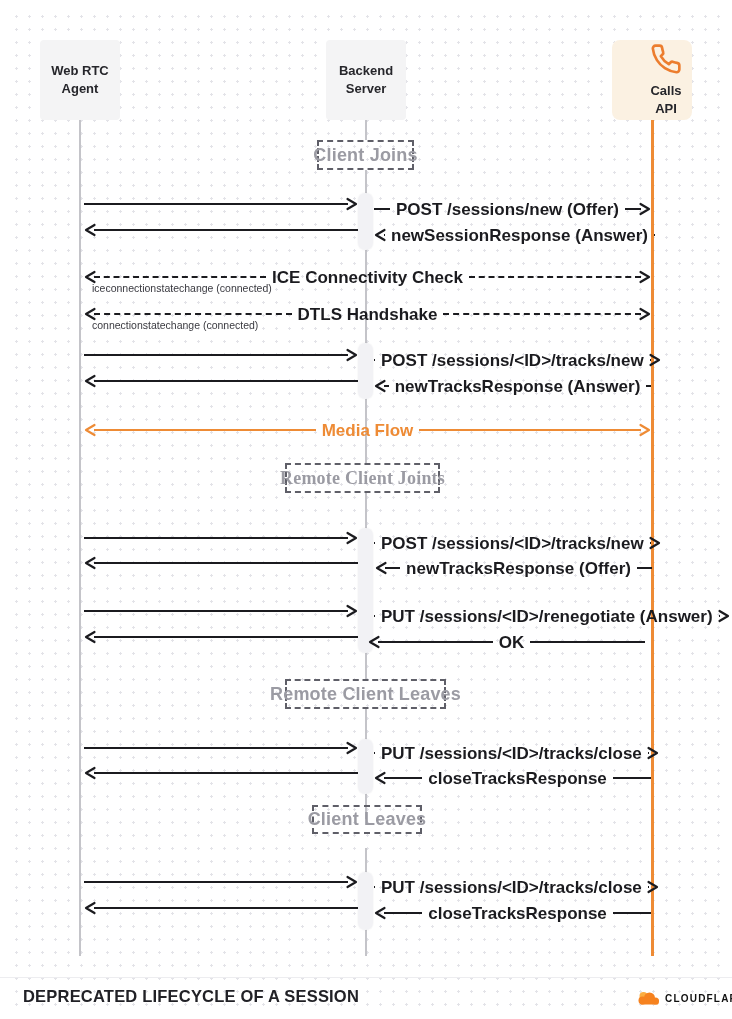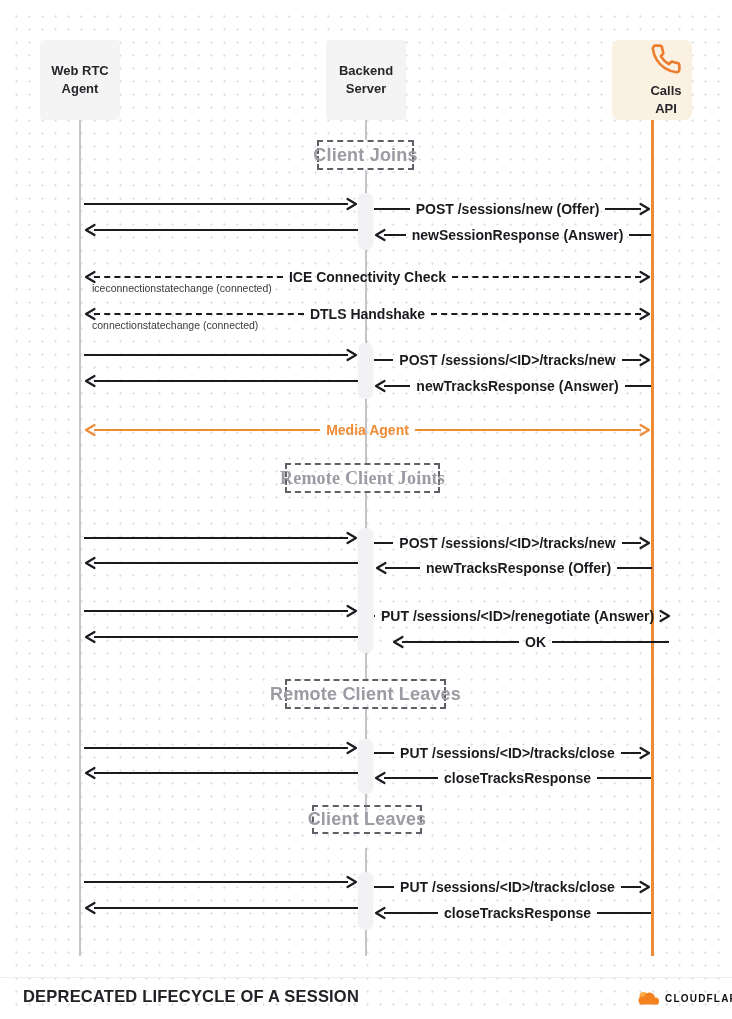--- a/index.html
+++ b/index.html
@@ -16,21 +16,21 @@
   .bar{position:absolute;left:358px;width:15px;border-radius:7px;background:#F2F2F5;
        box-shadow:0 0 0 1px rgba(0,0,0,0.02);z-index:2;}
   .phase{position:absolute;border:2px dashed #5F5F68;display:flex;align-items:center;
          justify-content:center;z-index:3;}
   .phase span{font-size:18px;font-weight:600;color:#9B9BA3;letter-spacing:.2px;white-space:nowrap;}
   .msg-row{position:absolute;display:flex;align-items:center;height:18px;z-index:4;color:var(--ink);}
   .ln{flex:1 1 auto;height:0;border-top:2px solid var(--ink);min-width:1px;}
   .msg-row.dashed .ln{border-top-style:dashed;}
   .msg-row.media{color:var(--orange);}
   .msg-row.media .ln{border-top:2.5px solid var(--orange);}
-  .msg-label{flex:0 0 auto;font-weight:bold;font-size:14px;color:var(--ink);
+  .msg-label{flex:0 0 auto;font-weight:bold;font-size:17px;color:var(--ink);
              white-space:nowrap;margin:4px 6px;line-height:1;}
   .msg-row.media .msg-label{color:var(--orange);}
   .chev{flex:0 0 auto;display:flex;align-items:center;}
   .chev.cr{margin-left:-3px;} .chev.cl{margin-right:-3px;}
   .note{position:absolute;font-size:10.5px;color:#3A3A40;white-space:nowrap;z-index:4;}
   .actor{position:absolute;top:40px;width:80px;height:80px;display:flex;flex-direction:column;
          align-items:center;justify-content:center;text-align:center;z-index:5;border-radius:4px;}
   .actor.gray{background:#F4F4F5;}
   .actor.orange{background:#FBF1E2;border-radius:8px;padding-left:28px;}
   .actor .alabel{font-size:13px;font-weight:bold;color:#26262B;line-height:1.35;white-space:pre-line;}
@@ -175,21 +175,21 @@
         </span>
         <span class="ln"></span>
       </div>
       <div class="msg-row media" style="left: 84px; top: 421px; width: 567px;">
         <span class="chev cl">
           <svg width="13" height="14" viewBox="0 0 13 14" fill="none" stroke="currentColor" stroke-width="2.2" stroke-linecap="round" stroke-linejoin="round">
             <path d="M10.5 2 L2 7 L10.5 12"></path>
           </svg>
         </span>
         <span class="ln"></span>
-        <span class="msg-label">Media Agent</span>
+        <span class="msg-label">Media Flow</span>
         <span class="ln"></span>
         <span class="chev cr">
           <svg width="13" height="14" viewBox="0 0 13 14" fill="none" stroke="currentColor" stroke-width="2.2" stroke-linecap="round" stroke-linejoin="round">
             <path d="M2.5 2 L11 7 L2.5 12"></path>
           </svg>
         </span>
       </div>
       <div class="msg-row" style="left: 374px; top: 534px; width: 277px;">
         <span class="ln"></span>
         <span class="msg-label">POST /sessions/&lt;ID&gt;/tracks/new</span>
@@ -237,21 +237,21 @@
         </span>
       </div>
       <div class="msg-row" style="left: 84px; top: 602px; width: 274px;">
         <span class="ln"></span>
         <span class="chev cr">
           <svg width="13" height="14" viewBox="0 0 13 14" fill="none" stroke="currentColor" stroke-width="2.2" stroke-linecap="round" stroke-linejoin="round">
             <path d="M2.5 2 L11 7 L2.5 12"></path>
           </svg>
         </span>
       </div>
-      <div class="msg-row" style="left: 392px; top: 633px; width: 277px;">
+      <div class="msg-row" style="left: 368px; top: 633px; width: 277px;">
         <span class="chev cl">
           <svg width="13" height="14" viewBox="0 0 13 14" fill="none" stroke="currentColor" stroke-width="2.2" stroke-linecap="round" stroke-linejoin="round">
             <path d="M10.5 2 L2 7 L10.5 12"></path>
           </svg>
         </span>
         <span class="ln"></span>
         <span class="msg-label">OK</span>
         <span class="ln"></span>
       </div>
       <div class="msg-row" style="left: 84px; top: 628px; width: 274px;">

